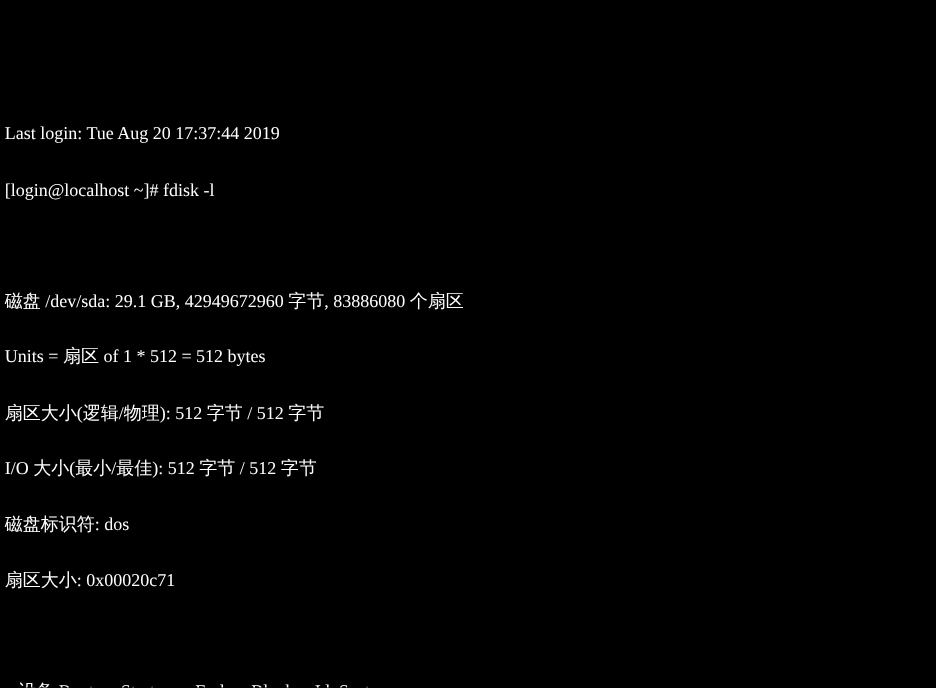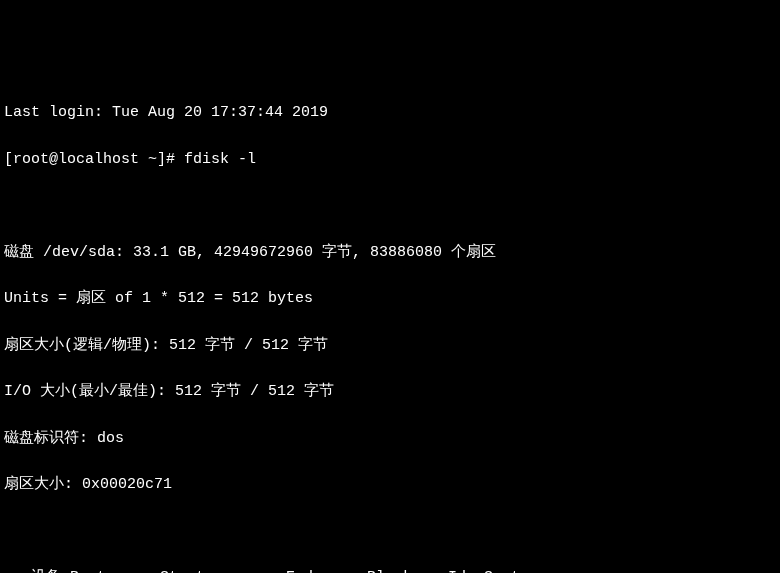--- a/index.html
+++ b/index.html
@@ -1,38 +1,38 @@
 <!DOCTYPE html>
 <html><head>
   <meta charset="utf-8">
   <style>
-    * { margin: 0; padding: 0; box-sizing: border-box; }
+    * { margin: 0; padding: 0; box-sizing: border-box; font-family: Liberation Serif, serif; }
     body {
       background: #000;
       color: #fff;
       font-family: "Consolas", "Courier New", monospace;
       font-size: 15px;
       line-height: 1.55;
       width: 780px;
       height: 573px;
       padding: 8px 4px;
       overflow: hidden;
       white-space: pre;
     }
     .line { display: block; }
   </style>
 </head>
 <body>
 
 
 
 <span class="line">Last login: Tue Aug 20 17:37:44 2019</span>
-<span class="line">[root@localhost ~]# fdisk -l</span>
+<span class="line">[login@localhost ~]# fdisk -l</span>
 <span class="line"> </span>
-<span class="line">磁盘 /dev/sda: 33.1 GB, 42949672960 字节, 83886080 个扇区</span>
+<span class="line">磁盘 /dev/sda: 29.1 GB, 42949672960 字节, 83886080 个扇区</span>
 <span class="line">Units = 扇区 of 1 * 512 = 512 bytes</span>
 <span class="line">扇区大小(逻辑/物理): 512 字节 / 512 字节</span>
 <span class="line">I/O 大小(最小/最佳): 512 字节 / 512 字节</span>
 <span class="line">磁盘标识符: dos</span>
 <span class="line">扇区大小: 0x00020c71</span>
 <span class="line"> </span>
 <span class="line">   设备 Boot      Start         End      Blocks   Id  System</span>
 
 
 

